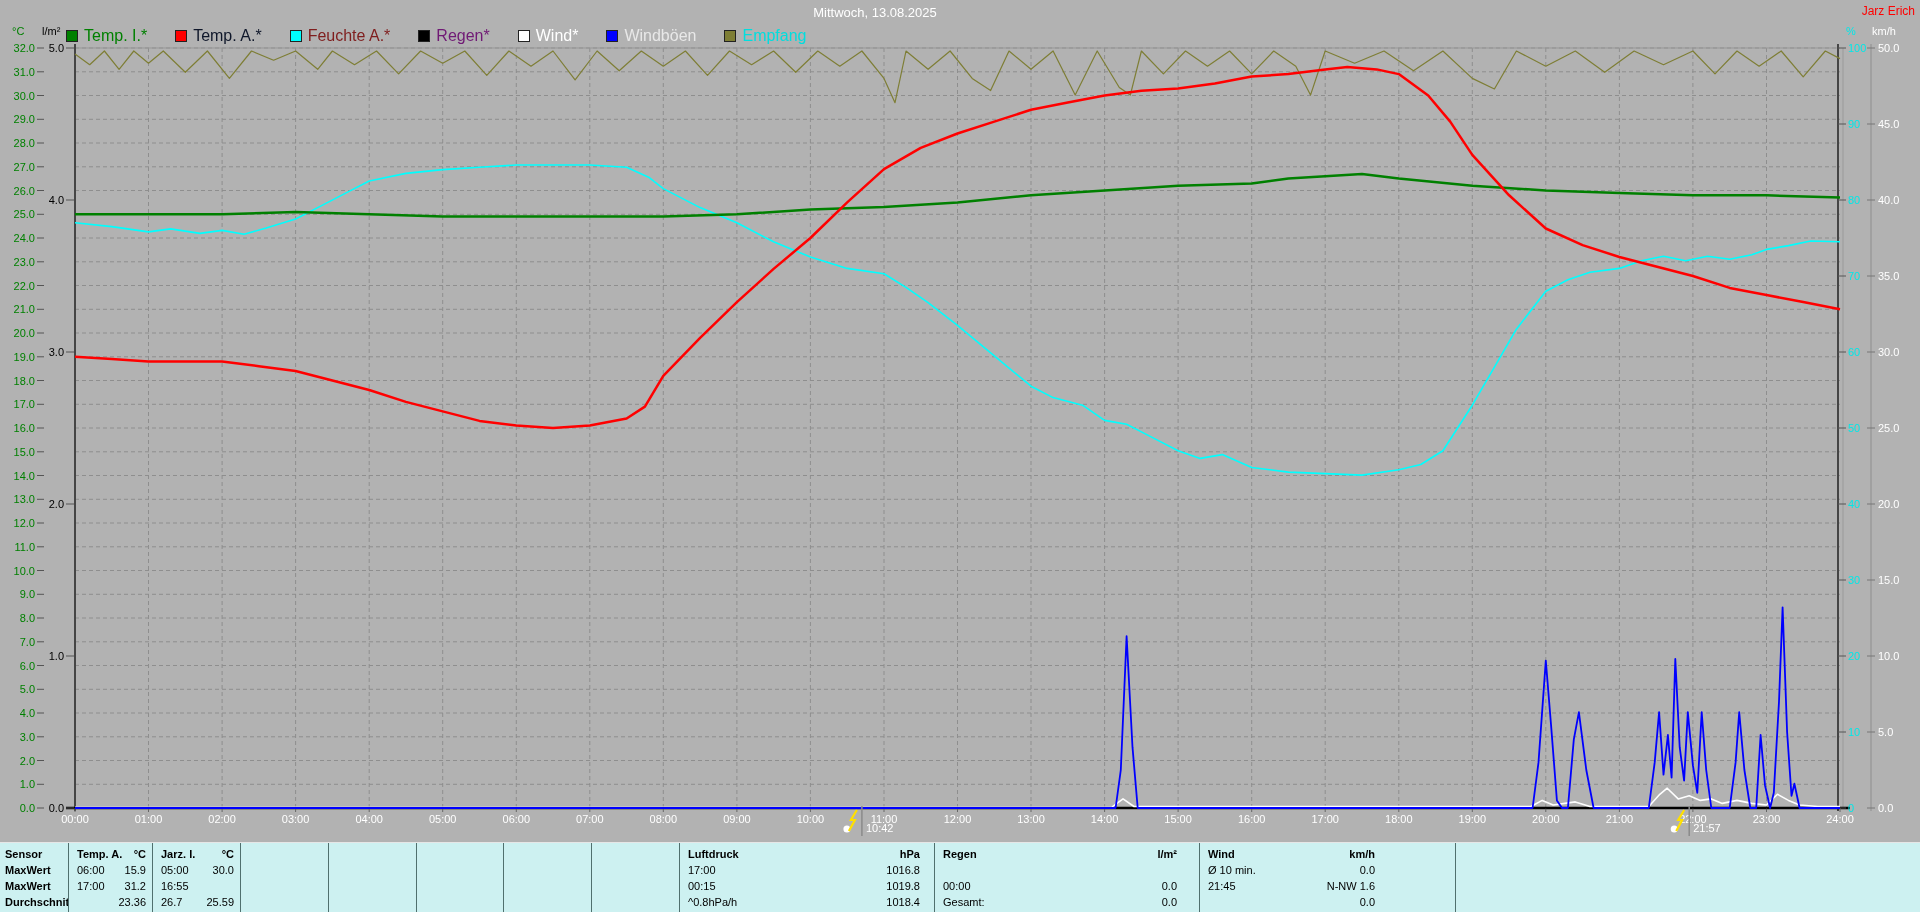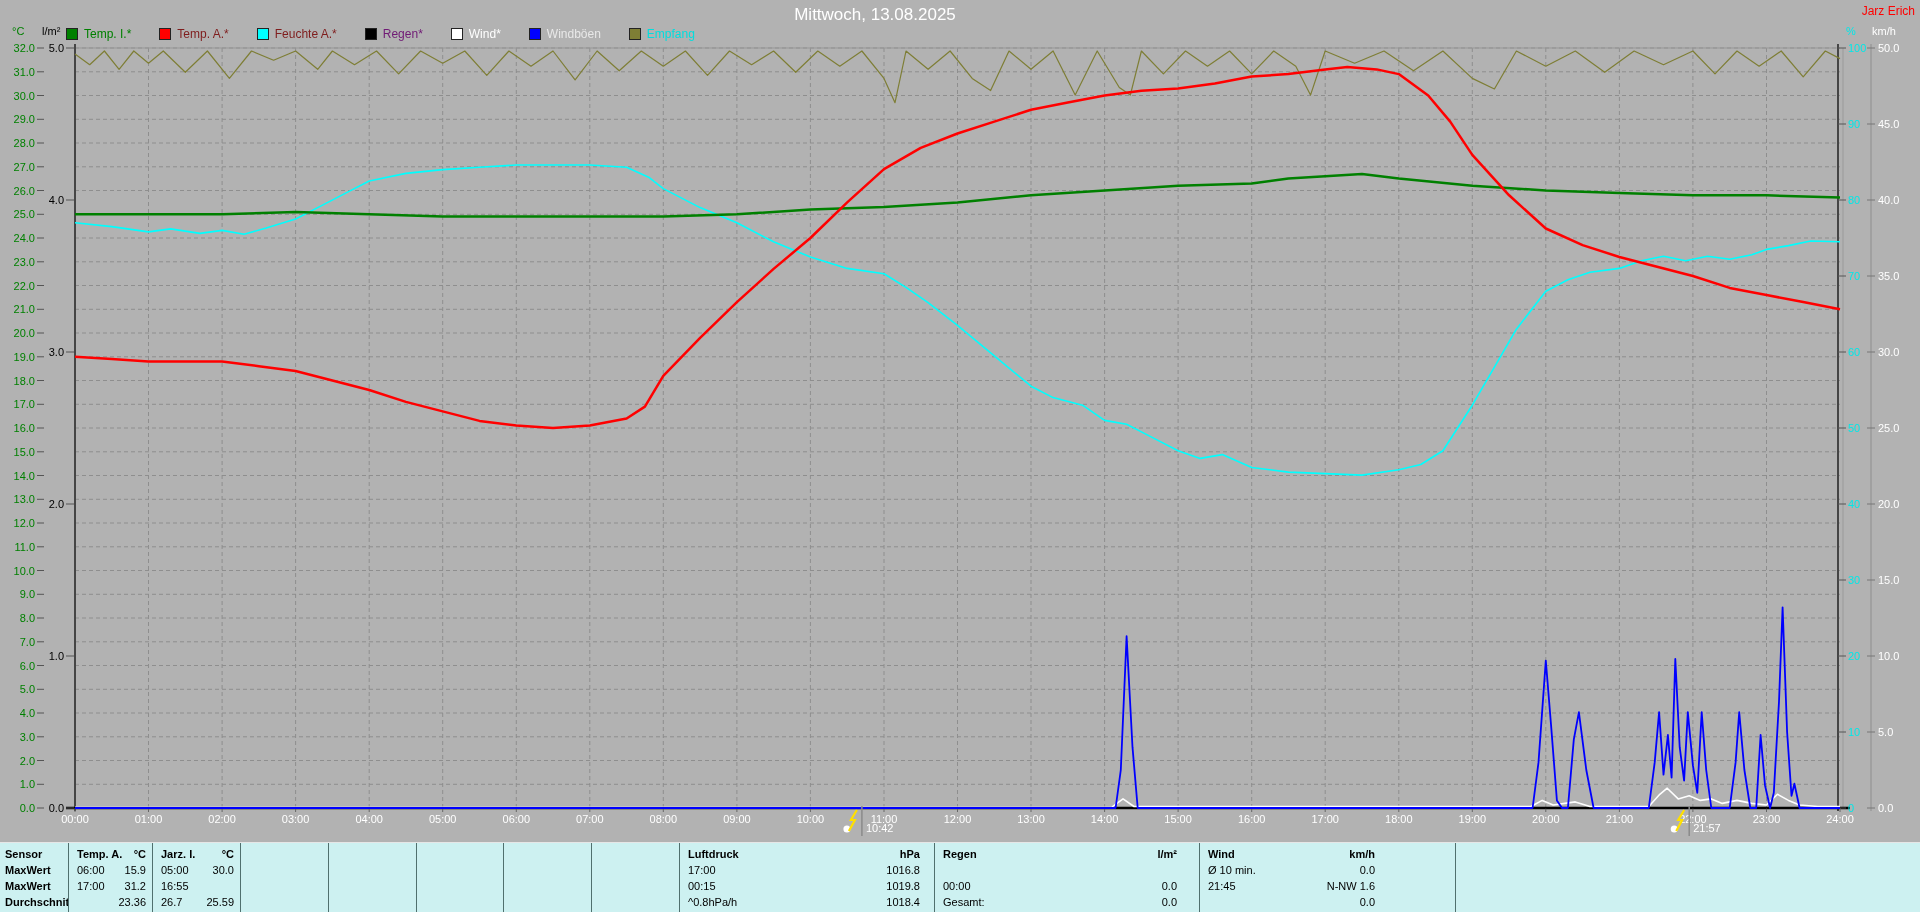--- a/index.html
+++ b/index.html
@@ -1,27 +1,27 @@
 <!DOCTYPE html>
 <html><head>
 <meta charset="utf-8">
 <style>
   html,body{margin:0;padding:0;background:#888;}
   .page{position:relative;width:1920px;height:912px;background:#b2b2b2;overflow:hidden;
         font-family:"Liberation Sans",sans-serif;}
   .title{position:absolute;top:5px;left:75px;width:1600px;text-align:center;color:#ffffff;
-         font-size:17px;}
+         font-size:13px;}
   .watermark{position:absolute;top:4px;right:5px;color:#ff0000;font-size:12px;}
   .unit{position:absolute;font-size:11px;}
   .unit-c{left:12px;top:25px;color:#008000;}
   .unit-lm2{left:42px;top:25px;color:#000000;}
   .unit-pct{left:1846px;top:25px;color:#00e8e8;}
   .unit-kmh{left:1872px;top:25px;color:#ffffff;}
   .legend{position:absolute;top:27px;left:66px;display:flex;gap:28px;align-items:center;
-          font-size:12px;white-space:nowrap;}
+          font-size:16px;white-space:nowrap;}
   .legend-item{display:flex;align-items:center;}
   .legend-sw{width:10px;height:10px;border:1px solid #222;margin-right:6px;flex:none;}
   #chart-svg{position:absolute;left:0;top:0;}
   #chart-svg text{font-family:"Liberation Sans",sans-serif;font-size:11px;}
   .stats{position:absolute;left:0;top:842px;width:1920px;height:70px;background:#cdf1f1;
          display:flex;border-top:1px solid #e6e6e6;box-sizing:border-box;font-size:11px;color:#000;}
   .tcol{box-sizing:border-box;border-right:1px solid #50706e;padding-top:3px;overflow:hidden;flex:none;}
   .tcol:last-child{border-right:none;}
   .trow{display:flex;justify-content:space-between;height:16px;line-height:16px;}
   .b{font-weight:bold;}
@@ -36,21 +36,21 @@
   <span class="unit unit-lm2">l/m²</span>
   <span class="unit unit-pct">%</span>
   <span class="unit unit-kmh">km/h</span>
   <div class="legend" id="legend">
       <span class="legend-item">
         <span class="legend-sw" style="background: rgb(0, 128, 0);"></span>
         <span style="color: rgb(0, 128, 0);">Temp. I.*</span>
       </span>
       <span class="legend-item">
         <span class="legend-sw" style="background: rgb(255, 0, 0);"></span>
-        <span style="color: #7f1d1d;">Temp. A.*</span>
+        <span style="color: #0f172a;">Temp. A.*</span>
       </span>
       <span class="legend-item">
         <span class="legend-sw" style="background: rgb(0, 255, 255);"></span>
         <span style="color: #7f1d1d;">Feuchte A.*</span>
       </span>
       <span class="legend-item">
         <span class="legend-sw" style="background: rgb(0, 0, 0);"></span>
         <span style="color: #701a75;">Regen*</span>
       </span>
       <span class="legend-item">

